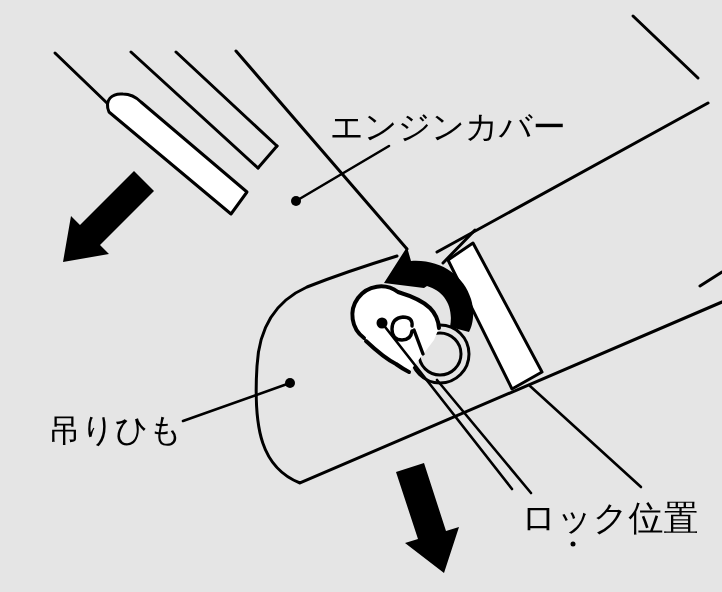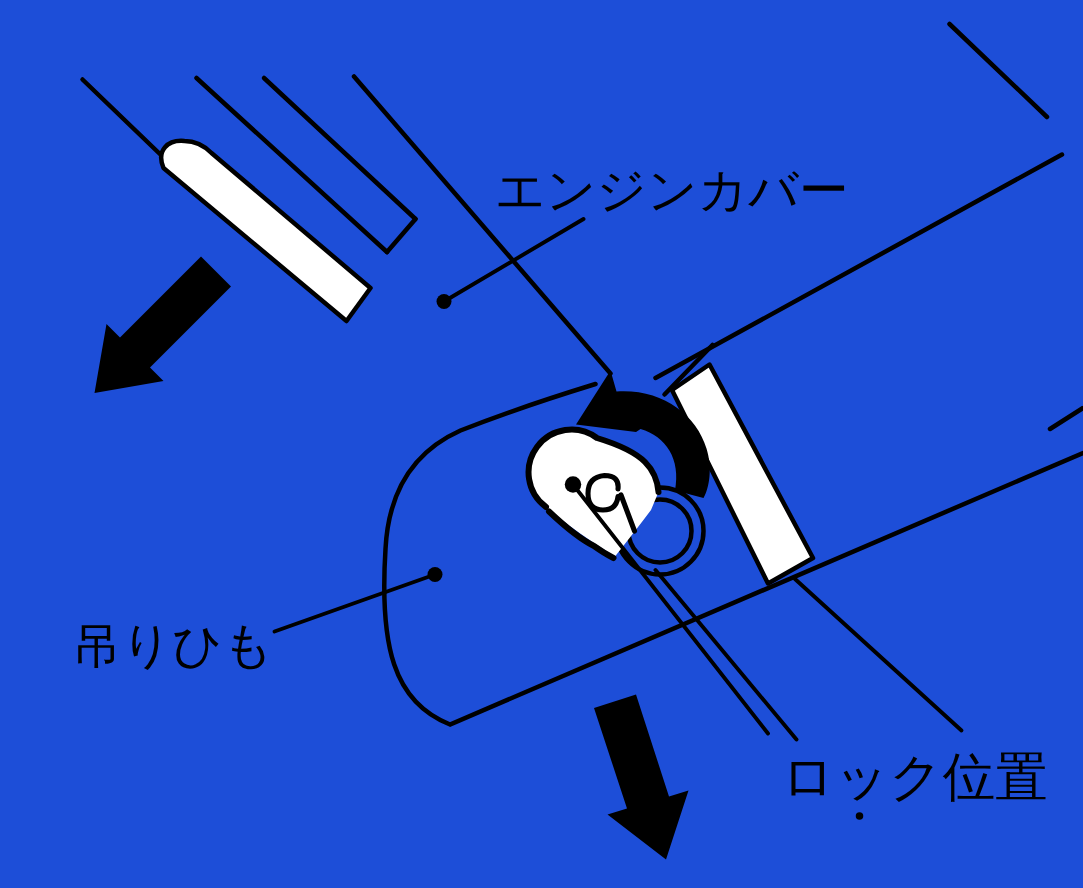--- a/index.html
+++ b/index.html
@@ -1,16 +1,16 @@
 <!DOCTYPE html>
 <html><head>
 <meta charset="utf-8">
 <style>
   html,body{margin:0;padding:0;background:#ffffff;}
-  .stage{width:722px;height:592px;position:relative;background:#1d4ed8;overflow:hidden;}
+  .stage{width:722px;height:592px;position:relative;background:#e5e5e5;overflow:hidden;}
   svg{display:block;}
   text{font-family:"DejaVu Sans","Liberation Sans",sans-serif;fill:#000;}
   .ln{stroke:#000;stroke-width:3;fill:none;stroke-linecap:round;}
   .ln2{stroke:#000;stroke-width:2.6;fill:none;stroke-linecap:round;}
   .whiteShape{fill:#fff;stroke:#000;stroke-width:3;stroke-linejoin:round;}
   .lever{stroke:#000;stroke-width:4;fill:none;stroke-linecap:round;}
   .solid{fill:#000;stroke:none;}
   .dot{fill:#000;}
 </style>
 </head>

